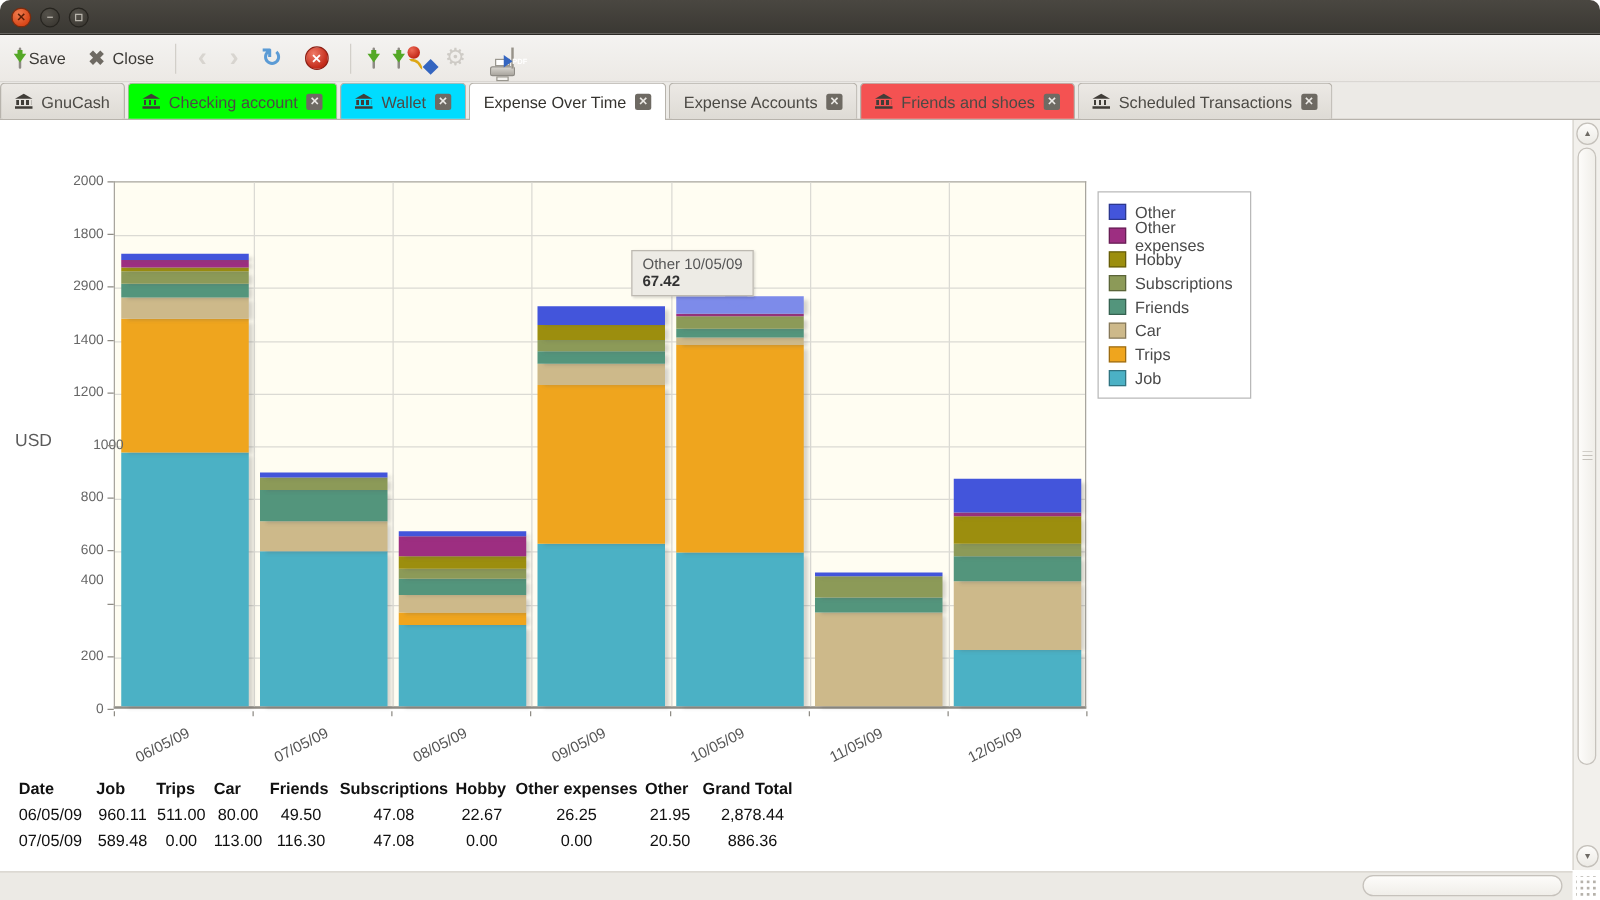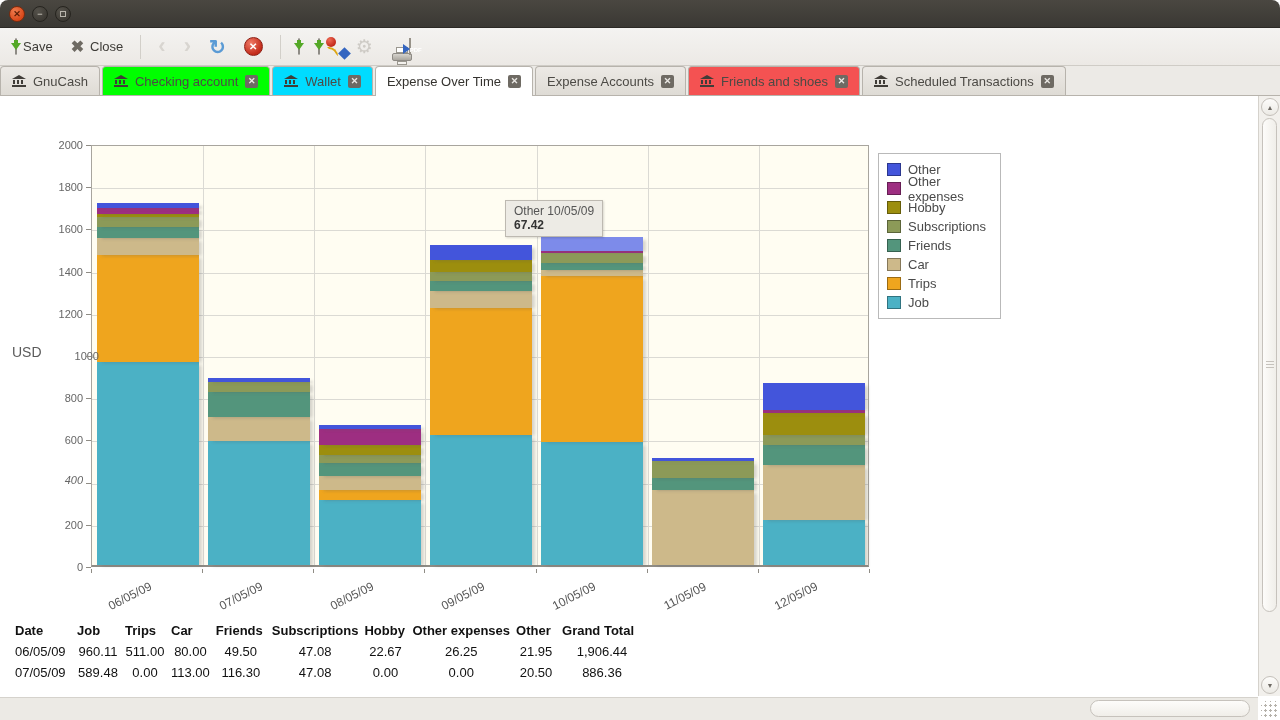--- a/index.html
+++ b/index.html
@@ -359,53 +359,53 @@
           <tr>
             <td>06/05/09</td>
             <td>960.11</td>
             <td>511.00</td>
             <td>80.00</td>
             <td>49.50</td>
             <td>47.08</td>
             <td>22.67</td>
             <td>26.25</td>
             <td>21.95</td>
-            <td>1,906.44</td>
+            <td>2,878.44</td>
           </tr>
           <tr>
             <td>07/05/09</td>
             <td>589.48</td>
             <td>0.00</td>
             <td>113.00</td>
             <td>116.30</td>
             <td>47.08</td>
             <td>0.00</td>
             <td>0.00</td>
             <td>20.50</td>
             <td>886.36</td>
           </tr>
         </tbody>
     </table>
   <div class="ytick-label" style="left: 47px; top: 465px;">0</div>
       <div class="ytick-mark" style="left: 86px; top: 471px;"></div>
       <div class="ytick-label" style="left: 47px; top: 422.8px;">200</div>
       <div class="ytick-mark" style="left: 86px; top: 428.8px;"></div>
-      <div class="ytick-label" style="left: 47px; top: 378px; font-style: italic;">400</div>
+      <div class="ytick-label" style="left: 47px; top: 362px;">400</div>
       <div class="ytick-mark" style="left: 86px; top: 386.6px;"></div>
       <div class="ytick-label" style="left: 47px; top: 338.4px;">600</div>
       <div class="ytick-mark" style="left: 86px; top: 344.4px;"></div>
       <div class="ytick-label" style="left: 47px; top: 296.2px;">800</div>
       <div class="ytick-mark" style="left: 86px; top: 302.2px;"></div>
       <div class="ytick-label" style="left: 63px; top: 254px;">1000</div>
       <div class="ytick-mark" style="left: 86px; top: 260px;"></div>
       <div class="ytick-label" style="left: 47px; top: 211.8px;">1200</div>
       <div class="ytick-mark" style="left: 86px; top: 217.8px;"></div>
       <div class="ytick-label" style="left: 47px; top: 169.6px;">1400</div>
       <div class="ytick-mark" style="left: 86px; top: 175.6px;"></div>
-      <div class="ytick-label" style="left: 47px; top: 127.4px;">1600</div>
+      <div class="ytick-label" style="left: 47px; top: 127.4px;">2900</div>
       <div class="ytick-mark" style="left: 86px; top: 133.4px;"></div>
       <div class="ytick-label" style="left: 47px; top: 85.2px;">1800</div>
       <div class="ytick-mark" style="left: 86px; top: 91.2px;"></div>
       <div class="ytick-label" style="left: 47px; top: 43px;">2000</div>
       <div class="ytick-mark" style="left: 86px; top: 49px;"></div>
       <div class="xtick-mark" style="left: 91px; top: 473px;"></div>
       <div class="xtick-label" style="left: 86.5714px; top: 493px;">06/05/09</div>
       <div class="xtick-mark" style="left: 202px; top: 473px;"></div>
       <div class="xtick-label" style="left: 197.714px; top: 493px;">07/05/09</div>
       <div class="xtick-mark" style="left: 313px; top: 473px;"></div>

